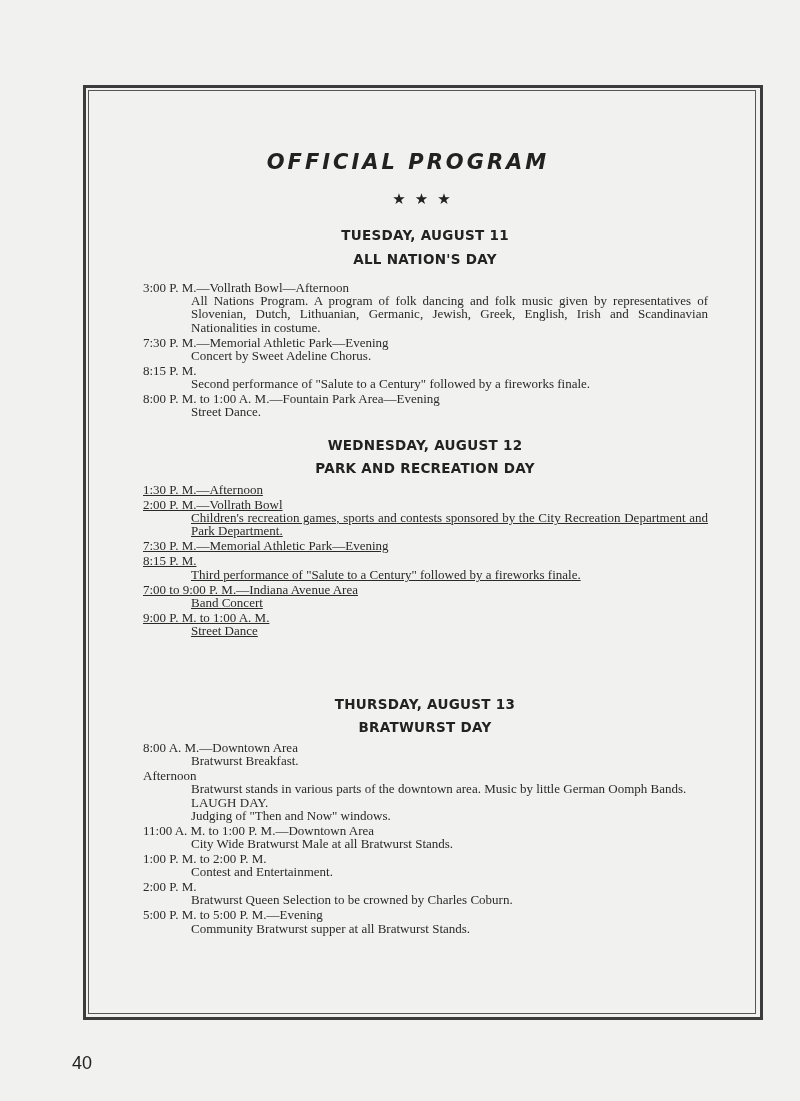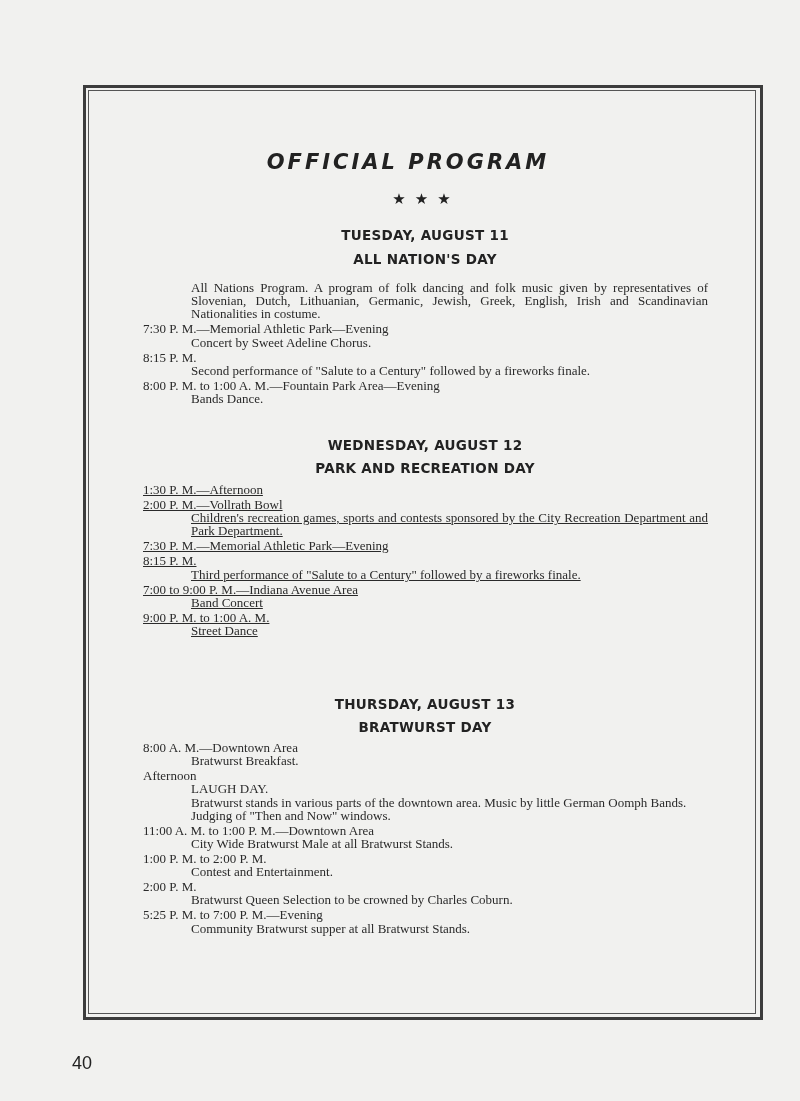--- a/index.html
+++ b/index.html
@@ -66,40 +66,41 @@
 <div class="frame-outer"></div>
 <div class="frame-inner"></div>
 
 <div class="title">OFFICIAL PROGRAM</div>
 <div class="stars">★★★</div>
 
 <div class="day-head" style="top:227px;">TUESDAY, AUGUST 11</div>
 <div class="day-head" style="top:251px;">ALL NATION'S DAY</div>
 <div class="sched" style="top:281px;">
     <div class="entry">
+      <span class="when">3:00 P. M.—Vollrath Bowl—Afternoon</span>
       <span class="desc">
         <span class="desc-line">All Nations Program. A program of folk dancing and folk music given by representatives of Slovenian, Dutch, Lithuanian, Germanic, Jewish, Greek, English, Irish and Scandinavian Nationalities in costume.</span>
       </span>
     </div>
     <div class="entry">
       <span class="when">7:30 P. M.—Memorial Athletic Park—Evening</span>
       <span class="desc">
         <span class="desc-line">Concert by Sweet Adeline Chorus.</span>
       </span>
     </div>
     <div class="entry">
       <span class="when">8:15 P. M.</span>
       <span class="desc">
         <span class="desc-line">Second performance of "Salute to a Century" followed by a fireworks finale.</span>
       </span>
     </div>
     <div class="entry">
       <span class="when">8:00 P. M. to 1:00 A. M.—Fountain Park Area—Evening</span>
       <span class="desc">
-        <span class="desc-line">Bands Dance.</span>
+        <span class="desc-line">Street Dance.</span>
       </span>
     </div>
   </div>
 
 <div class="day-head" style="top:437px;">WEDNESDAY, AUGUST 12</div>
 <div class="day-head" style="top:460px;">PARK AND RECREATION DAY</div>
 <div class="sched" style="top:483px;text-decoration:underline;">
     <div class="entry">
       <span class="when">1:30 P. M.—Afternoon</span>
     </div>
@@ -137,22 +138,22 @@
 <div class="sched" style="top:741px;">
     <div class="entry">
       <span class="when">8:00 A. M.—Downtown Area</span>
       <span class="desc">
         <span class="desc-line">Bratwurst Breakfast.</span>
       </span>
     </div>
     <div class="entry">
       <span class="when">Afternoon</span>
       <span class="desc">
+        <span class="desc-line">Bratwurst stands in various parts of the downtown area. Music by little German Oomph Bands.</span>
         <span class="desc-line">LAUGH DAY.</span>
-        <span class="desc-line">Bratwurst stands in various parts of the downtown area. Music by little German Oomph Bands.</span>
         <span class="desc-line">Judging of "Then and Now" windows.</span>
       </span>
     </div>
     <div class="entry">
       <span class="when">11:00 A. M. to 1:00 P. M.—Downtown Area</span>
       <span class="desc">
         <span class="desc-line">City Wide Bratwurst Male at all Bratwurst Stands.</span>
       </span>
     </div>
     <div class="entry">
@@ -161,20 +162,20 @@
         <span class="desc-line">Contest and Entertainment.</span>
       </span>
     </div>
     <div class="entry">
       <span class="when">2:00 P. M.</span>
       <span class="desc">
         <span class="desc-line">Bratwurst Queen Selection to be crowned by Charles Coburn.</span>
       </span>
     </div>
     <div class="entry">
-      <span class="when">5:25 P. M. to 7:00 P. M.—Evening</span>
+      <span class="when">5:00 P. M. to 5:00 P. M.—Evening</span>
       <span class="desc">
         <span class="desc-line">Community Bratwurst supper at all Bratwurst Stands.</span>
       </span>
     </div>
   </div>
 
 <div class="page-num">40</div>
 
 </body></html>

